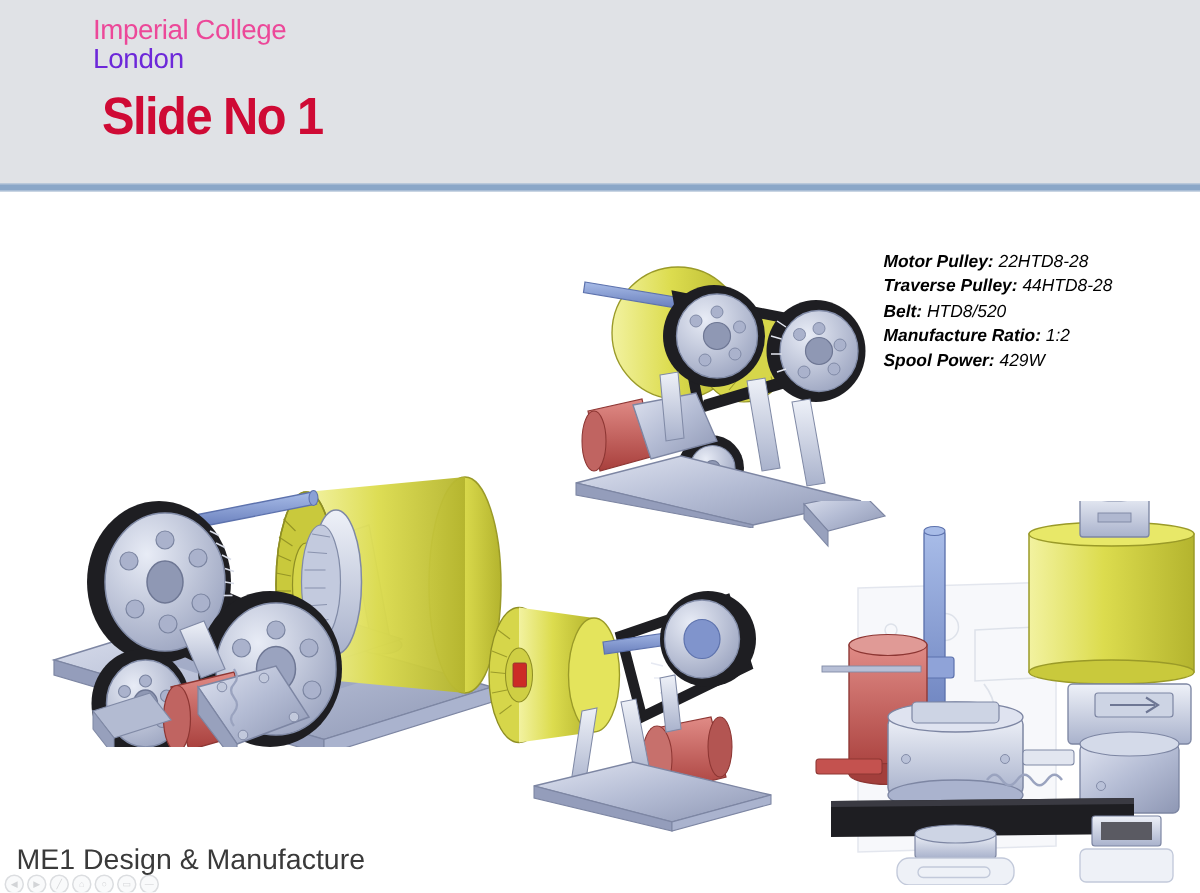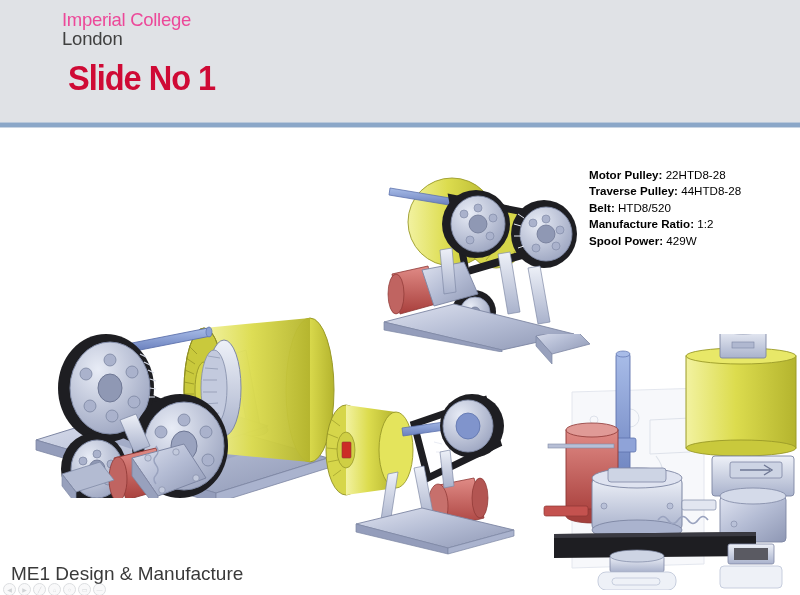--- a/index.html
+++ b/index.html
@@ -45,21 +45,21 @@
     display: block;
     font-size: 18.5px;
     font-weight: normal;
     color: #ec4899;
     letter-spacing: -0.3px;
   }
   .logo-line2 {
     display: block;
     font-size: 18.5px;
     font-weight: normal;
-    color: #404040;
+    color: #6d28d9;
     letter-spacing: -0.2px;
   }
   #slide-title {
     position: absolute;
     left: 68px; top: 58px;
     font-size: 35px;
     font-weight: bold;
     color: #cf0a35;
     letter-spacing: -1.1px;
     transform: scaleX(0.93);
@@ -68,20 +68,21 @@
   }
 
   
   #spec-list {
     position: absolute;
     left: 589px; top: 167px;
     width: 206px;
     font-size: 11.6px;
     color: #000000;
     line-height: 1.42;
+    font-style: italic;
   }
   .spec-row { white-space: nowrap; }
   .spec-label { font-weight: bold; }
   .spec-value { font-weight: normal; }
   .spec-cont {
     display: block;
     padding-left: 30px;
     font-weight: normal;
     white-space: nowrap;
   }

